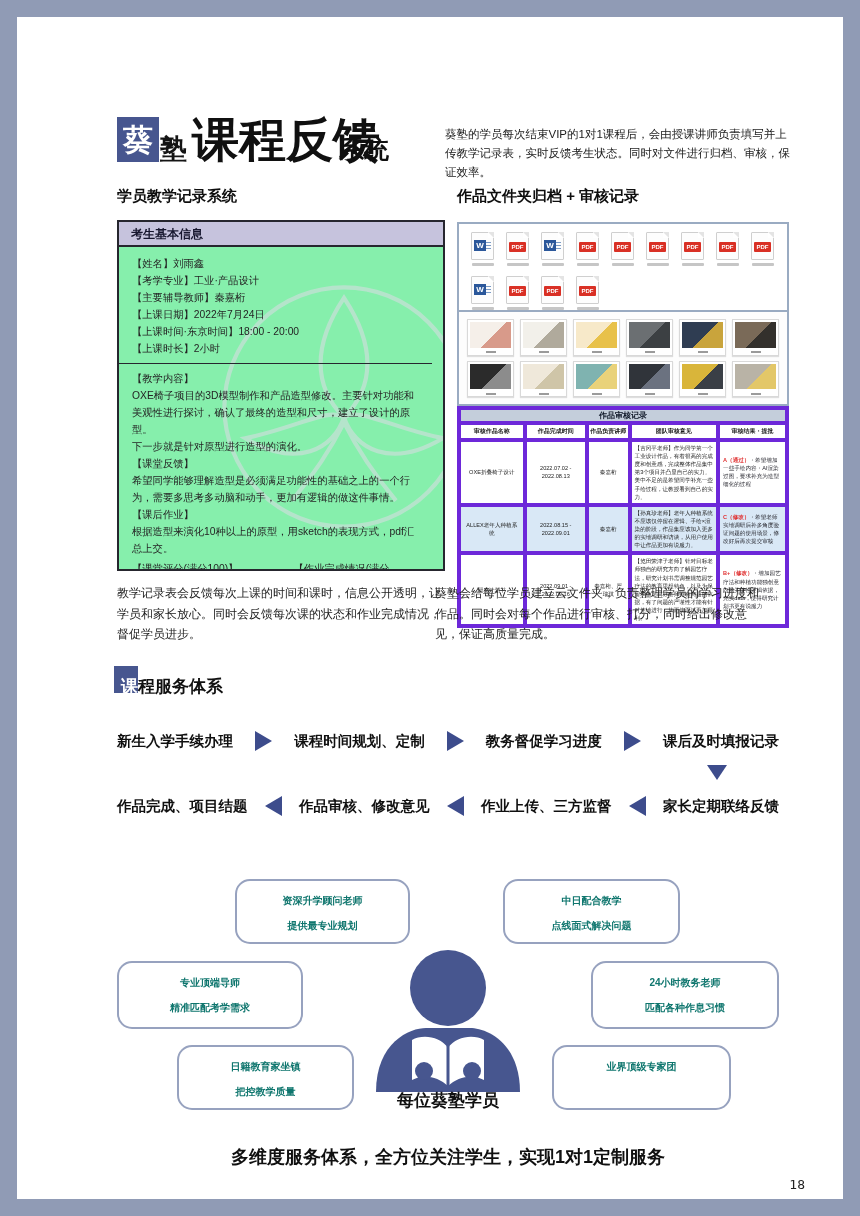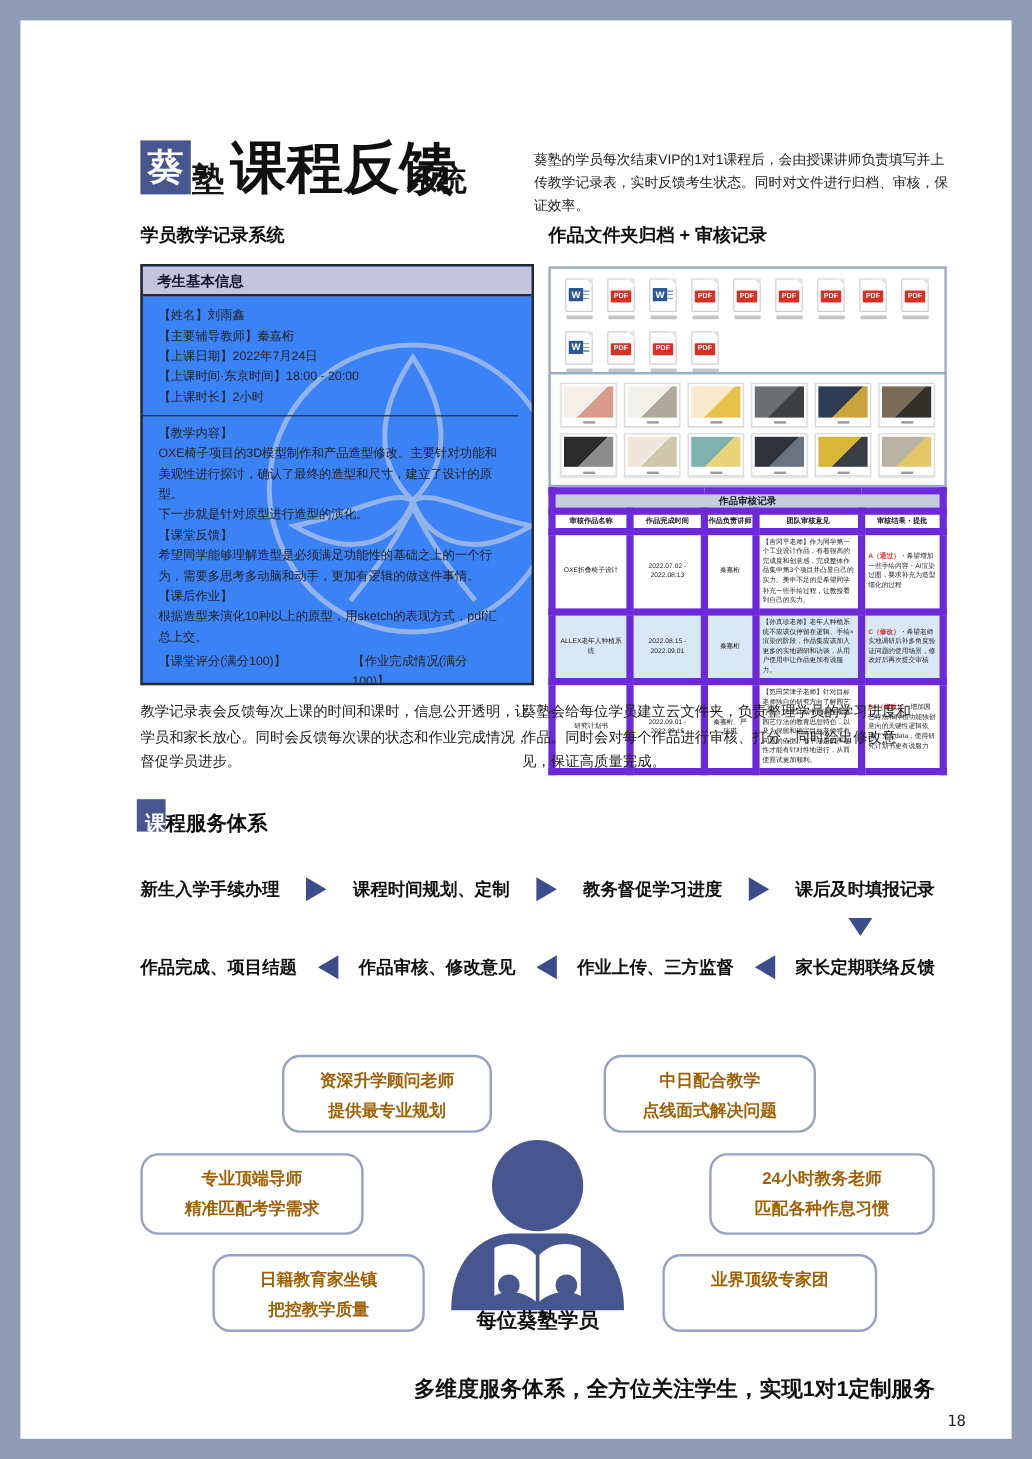--- a/index.html
+++ b/index.html
@@ -13,21 +13,21 @@
              font-size:30px; font-weight:bold; text-align:center; line-height:46px; }
   .logo-sub { left:143px; top:114px; font-size:27px; font-weight:bold; color:#141414; }
   .title-main { left:175px; top:92px; font-size:47px; font-weight:900; color:#101010; letter-spacing:0px; }
   .title-suffix { left:322px; top:116px; font-size:25px; font-weight:900; color:#101010; }
   .hdr-desc { left:428px; top:108px; width:350px; font-size:11.5px; line-height:1.65; color:#1c1c1c; font-weight:500; }
 
   .sec-h { font-size:15px; font-weight:bold; color:#0e0e0e;text-align:center; }
 
   
   .form-card { left:100px; top:203px; width:328px; height:351px; border:2px solid #26262e;
-               background:#3b82f6; overflow:hidden; }
+               background:#86efac; overflow:hidden; }
   .form-head { height:25px; background:#c6c3dd; border-bottom:2px solid #26262e;
                font-size:12px; font-weight:bold; color:#16162e; line-height:25px; padding-left:12px; }
   .form-body { position:relative; padding:8px 24px 6px 13px; font-size:10.3px; line-height:17px; color:#242424; }
   .form-div { border-top:1.5px solid #26262e; margin:6px -13px 6px -13px; }
   .score-row { display:flex; }
   .score-row > div:first-child { width:57%; }
   .watermark { position:absolute; left:95px; top:55px; opacity:0.55; pointer-events:none; }
 
   .col-note { font-size:12px; line-height:1.72; color:#1d1d1d; }
 
@@ -50,21 +50,21 @@
 
   .thumbs-card { left:440px; top:293px; width:332px; height:96px; border:2px solid #9aabc2; background:#fdfdfd;
                  display:grid; grid-template-columns:repeat(6,1fr); gap:5px 6px; padding:7px 8px; }
   .thumb { position:relative; background:#fff; border:1px solid #d9d9d9; box-shadow:0 1px 1px rgba(0,0,0,.12); }
   .thumb .timg { position:absolute; left:2px; top:2px; right:2px; bottom:7px; }
   .thumb .tbar { position:absolute; left:50%; bottom:1.5px; width:10px; height:2px; margin-left:-5px; background:#9b9b9b; }
 
   
   .rev-table { left:440px; top:389px; width:332px; border-collapse:collapse; table-layout:fixed;
                background:#fff; border:1.5px solid #3c4452; }
-  .rev-table th, .rev-table td { border:6px solid #6d28d9; vertical-align:middle; }
+  .rev-table th, .rev-table td { border:4px solid #6d28d9; vertical-align:middle; }
   .rt-title { background:#c4cedb; font-size:8px; font-weight:bold; color:#101828; height:15px; text-align:center; }
   .rt-colh { font-size:6px; font-weight:bold; color:#1a1a1a; height:17px; text-align:center; background:#fff; }
   .rev-table td { font-size:5.6px; line-height:1.45; color:#222; padding:2px 3px; }
   .td-c { text-align:center; }
   .row-hl td { background:#d9e8f6; }
   .grade { color:#e03131; font-weight:bold; }
   .gcomment { color:#27272f; }
   .r1 td { height:44px; } .r2 td { height:40px; } .r3 td { height:52px; }
 
   
@@ -73,24 +73,24 @@
   .svc-h .w1 { color:#ffffff; } .svc-h .w2 { color:#101010; }
 
   .flow-row { left:100px; width:662px; display:flex; align-items:center; justify-content:space-between; }
   .flow-item { font-size:14.5px; font-weight:bold; color:#101010; white-space:nowrap; }
   .tri-r { width:0; height:0; border-left:17px solid #3D4C8C; border-top:10px solid transparent; border-bottom:10px solid transparent; }
   .tri-l { width:0; height:0; border-right:17px solid #3D4C8C; border-top:10px solid transparent; border-bottom:10px solid transparent; }
   .tri-d { width:0; height:0; border-top:15px solid #3D4C8C; border-left:10px solid transparent; border-right:10px solid transparent; }
 
   .bubble { position:absolute; background:#fff; border:2.5px solid #97A2BF; border-radius:15px;
             text-align:center; padding-top:7px; }
-  .bubble div { font-size:14px; font-weight:bold; color:#a16207; line-height:25px; white-space:nowrap; }
+  .bubble div { font-size:10px; font-weight:bold; color:#0f766e; line-height:25px; white-space:nowrap; }
 
   .person-caption { left:345px; top:1072px; width:172px; text-align:center; font-size:17px; font-weight:900; color:#101010; }
-  .svc-footer { left:100px; top:1128px; width:662px; text-align:right; font-size:18px; font-weight:900; color:#101010; }
+  .svc-footer { left:100px; top:1128px; width:662px; text-align:center; font-size:18px; font-weight:900; color:#101010; }
   .page-num { right:38px; top:1160px; font-size:13px; color:#222; font-family:"DejaVu Sans Mono",monospace; }
 </style>
 </head>
 <body>
 
 <div class="stage">
   <div class="page">
 
     <div class="abs logo-sq"><span>葵</span></div>
     <div class="abs logo-sub">塾</div>
@@ -107,20 +107,21 @@
           <circle cx="50" cy="50" r="46"></circle>
           <path d="M50 8 C38 26 38 42 50 54 C62 42 62 26 50 8 Z"></path>
           <path d="M12 62 C32 58 44 50 50 54 C46 66 32 74 12 62 Z"></path>
           <path d="M88 62 C68 58 56 50 50 54 C54 66 68 74 88 62 Z"></path>
           <path d="M30 86 C40 74 46 64 50 56 M70 86 C60 74 54 64 50 56"></path>
         </g>
       </svg>
       <div class="form-head">考生基本信息</div>
       <div class="form-body">
         <div>【姓名】刘雨鑫</div>
+        <div>【考学专业】工业·产品设计</div>
         <div>【主要辅导教师】秦嘉桁</div>
         <div>【上课日期】2022年7月24日</div>
         <div>【上课时间·东京时间】18:00 - 20:00</div>
         <div>【上课时长】2小时</div>
         <div class="form-div"></div>
         <div>【教学内容】</div>
         <div>OXE椅子项目的3D模型制作和产品造型修改。主要针对功能和美观性进行探讨，确认了最终的造型和尺寸，建立了设计的原型。</div>
         <div>下一步就是针对原型进行造型的演化。</div>
         <div>【课堂反馈】</div>
         <div>希望同学能够理解造型是必须满足功能性的基础之上的一个行为，需要多思考多动脑和动手，更加有逻辑的做这件事情。</div>

